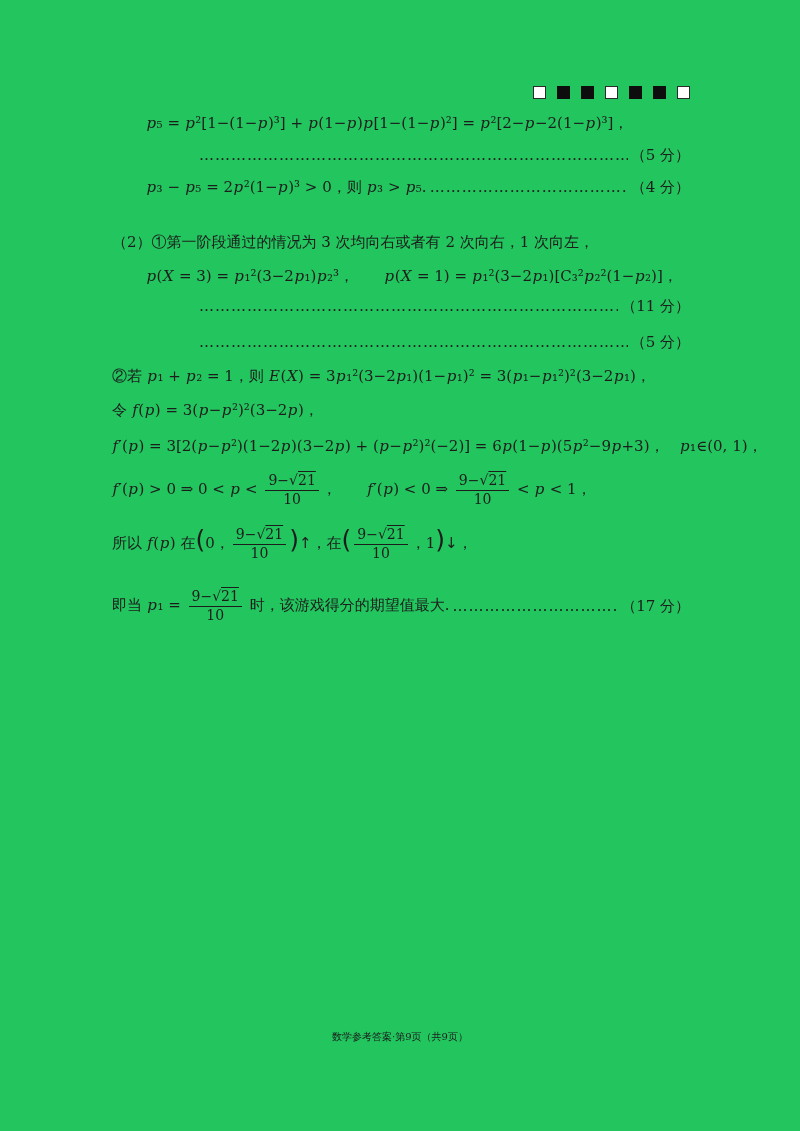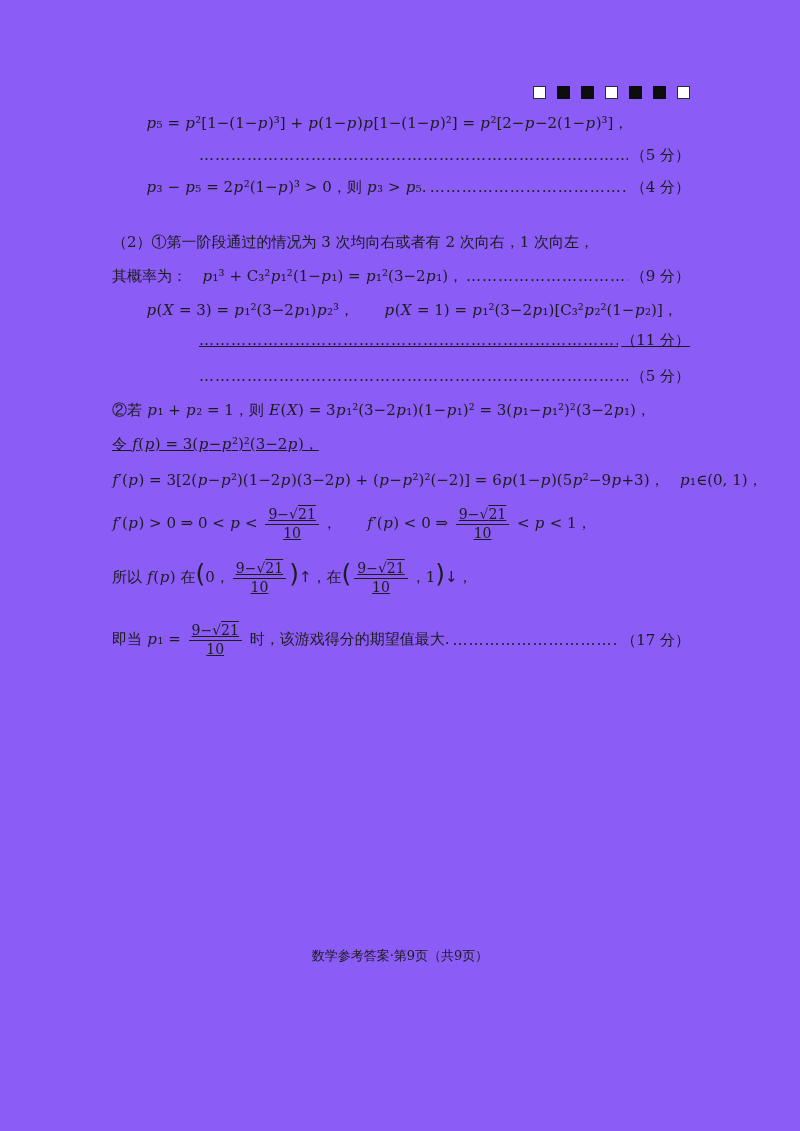--- a/index.html
+++ b/index.html
@@ -1,62 +1,62 @@
 <!DOCTYPE html>
 <html><head>
 <meta charset="utf-8">
 <style>
   * { margin:0; padding:0; box-sizing:border-box; }
   html,body { background:#ffffff; }
   .page {
     position:relative;
     width:800px; height:1131px;
     margin:0 auto;
-    background:#8b5cf6;
+    background:#22c55e;
     overflow:hidden;
     font-family:"DejaVu Serif","Liberation Serif",serif;
     color:#1c1c1c;
   }
   
   .marks { position:absolute; top:86px; right:110px; display:flex; gap:11px; }
   .mark { width:13px; height:13px; display:inline-block; }
   .mark.outline { border:1.5px solid #2b2b2b; background:#fff; }
   .mark.filled  { border:1.5px solid #0d0d0d; background:#0d0d0d; }
 
   
   .content { position:absolute; left:112px; top:112px; width:578px; font-size:15px; }
   .line { display:flex; align-items:center; white-space:nowrap; min-height:22px; }
   .line .t { white-space:nowrap; }
   .line .t i { font-style:italic; padding:0 .5px; }
   .ind1 { margin-left:34px; }
   .ind2 { margin-left:84px; }
   .tall { min-height:50px; }
 
   .g4{margin-bottom:4px;} .g8{margin-bottom:8px;} .g10{margin-bottom:10px;}
-  .g12{margin-bottom:12px;} .g14{margin-bottom:14px;text-decoration:underline;} .g18{margin-bottom:33px;}
+  .g12{margin-bottom:12px;} .g14{margin-bottom:14px;} .g18{margin-bottom:33px;}
 
   
   .dots { flex:1 1 auto; overflow:hidden; white-space:nowrap; margin:0 3px; color:#1c1c1c; }
   .dots::after {
     content:"……………………………………………………………………………………………………………………………………………………";
     letter-spacing:1px;
   }
   .score { white-space:nowrap; }
 
   
   .fr { display:inline-flex; flex-direction:column; text-align:center; vertical-align:middle;
-        margin:0 3px; line-height:1.25; font-size:14px;text-decoration:underline; }
+        margin:0 3px; line-height:1.25; font-size:14px; }
   .fr .nu { border-bottom:1px solid #1c1c1c; padding:0 3px; }
   .ov { text-decoration:overline; }
   .bp { font-size:25px; line-height:1; font-family:"DejaVu Sans",sans-serif; font-weight:400; }
   .ar { font-family:"DejaVu Sans",sans-serif; }
 
   
-  .footer { position:absolute; top:947px; left:0; width:100%; text-align:center;
-            font-size:13px; color:#1c1c1c; }
+  .footer { position:absolute; top:1030px; left:0; width:100%; text-align:center;
+            font-size:10px; color:#1c1c1c; }
 </style>
 </head>
 <body>
 
 <div class="page">
 
   <div class="marks">
       <span class="mark outline"></span>
       <span class="mark filled"></span>
       <span class="mark filled"></span>
@@ -80,25 +80,20 @@
     <div class="line ind1 g18">
       <span class="t"><i>p</i>₃ − <i>p</i>₅ = 2<i>p</i>²(1−<i>p</i>)³ &gt; 0，则 <i>p</i>₃ &gt; <i>p</i>₅.</span>
       <span class="dots"></span>
       <span class="score">（4 分）</span>
     </div>
 
     <div class="line g12">
       <span class="t">（2）①第一阶段通过的情况为 3 次均向右或者有 2 次向右，1 次向左，</span>
     </div>
 
-    <div class="line g12">
-      <span class="t">其概率为：　<i>p</i>₁³ + C₃²<i>p</i>₁²(1−<i>p</i>₁) = <i>p</i>₁²(3−2<i>p</i>₁)，</span>
-      <span class="dots"></span>
-      <span class="score">（9 分）</span>
-    </div>
 
 
     <div class="line ind1 g8">
       <span class="t"><i>p</i>(<i>X</i> = 3) = <i>p</i>₁²(3−2<i>p</i>₁)<i>p</i>₂³，　　<i>p</i>(<i>X</i> = 1) = <i>p</i>₁²(3−2<i>p</i>₁)[C₃²<i>p</i>₂²(1−<i>p</i>₂)]，</span>
     </div>
 
     <div class="line ind2 g14">
       <span class="dots"></span>
       <span class="score">（11 分）</span>
     </div>

